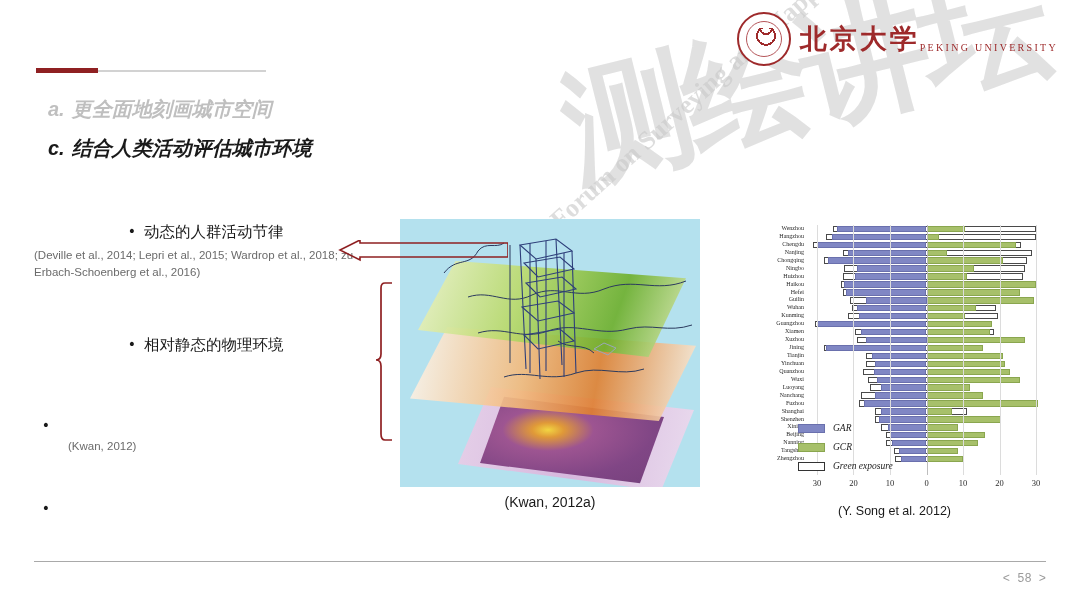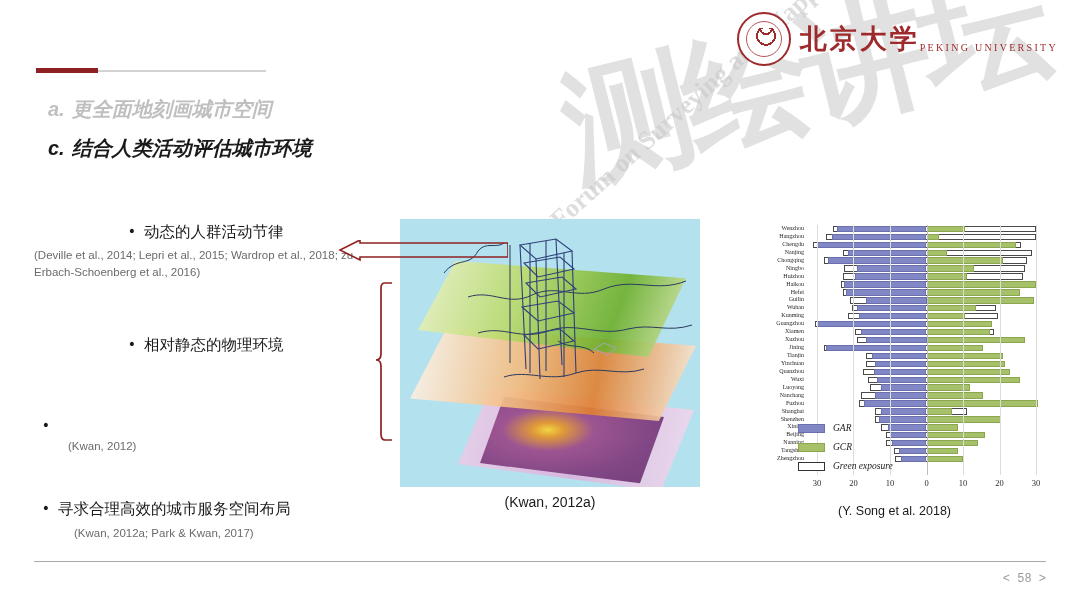--- a/index.html
+++ b/index.html
@@ -156,23 +156,21 @@
       <span>相对静态的物理环境</span>
     </div>
 
     <div class="bl" style="margin-top:60px;">
       <span class="dot">•</span>
     </div>
     <div class="cite" style="margin:3px 0 8px 34px;">(Kwan, 2012)</div>
 
     <div class="bl" style="margin-top:44px;">
       <span class="dot">•</span>
-      <span>寻求合理高效的城市服务空间布局</span>
-    </div>
-    <div class="cite" style="margin:5px 0 0 40px;">(Kwan, 2012a; Park &amp; Kwan, 2017)</div>
+    </div>
   </div>
 
   <svg class="arrow" viewBox="0 0 170 22">
     <path d="M170 3 H22 V0 L2 10 L22 20 V17 H170 Z" fill="none" stroke="#8f2022" stroke-width="1.6"></path>
   </svg>
 
   <svg class="bracket" viewBox="0 0 22 160">
     <path d="M20 1 H13 Q9 1 9 6 V72 Q9 78 4 78 Q9 78 9 84 V152 Q9 158 13 158 H20" fill="none" stroke="#8f2022" stroke-width="1.7"></path>
   </svg>
 
@@ -417,17 +415,17 @@
       <div class="lg">
         <span class="lg-sw gcr"></span>
         <span class="lg-t">GCR</span>
       </div>
       <div class="lg">
         <span class="lg-sw ge"></span>
         <span class="lg-t">Green exposure</span>
       </div>
     </div>
   </div>
-  <div class="chart-cap">(Y. Song et al. 2018)</div>
+  <div class="chart-cap">(Y. Song et al. 2012)</div>
 
   <div class="foot-line"></div>
   <div class="pageno">&lt; 58 &gt;</div>
 </div>
 
 </body></html>

